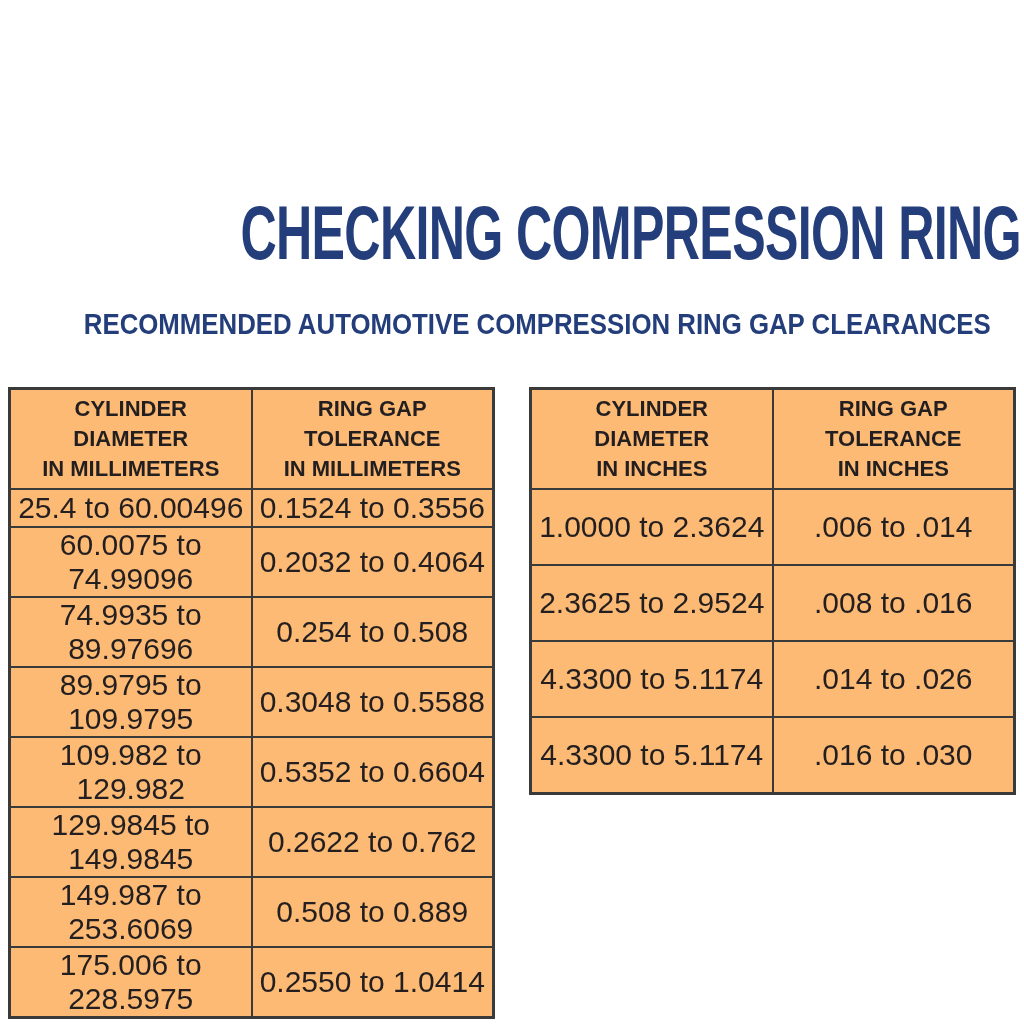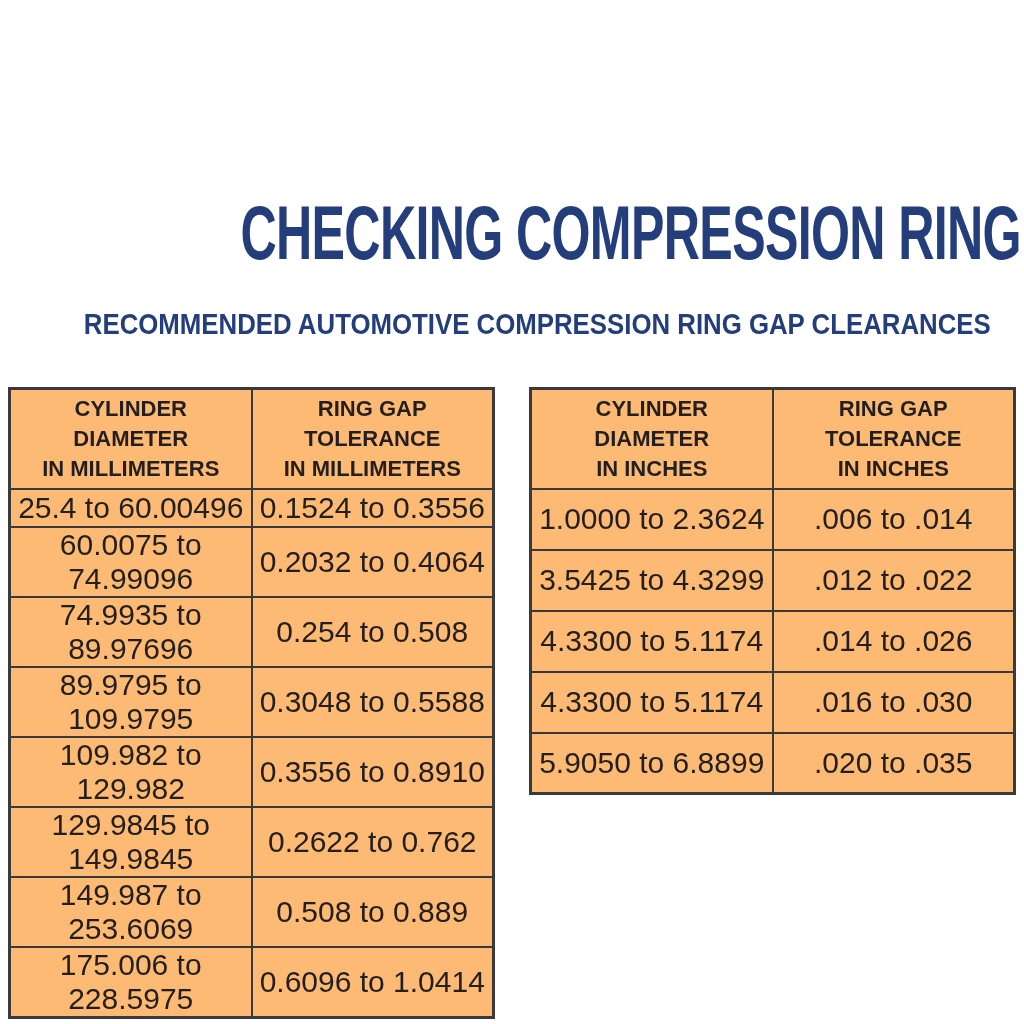--- a/index.html
+++ b/index.html
@@ -132,33 +132,33 @@
       <tr>
         <td>74.9935 to 89.97696</td>
         <td>0.254 to 0.508</td>
       </tr>
       <tr>
         <td>89.9795 to 109.9795</td>
         <td>0.3048 to 0.5588</td>
       </tr>
       <tr>
         <td>109.982 to 129.982</td>
-        <td>0.3556 to 0.8910</td>
+        <td>0.5352 to 0.6604</td>
       </tr>
       <tr>
         <td>129.9845 to 149.9845</td>
         <td>0.2622 to 0.762</td>
       </tr>
       <tr>
         <td>149.987 to 253.6069</td>
         <td>0.508 to 0.889</td>
       </tr>
       <tr>
         <td>175.006 to 228.5975</td>
-        <td>0.6096 to 1.0414</td>
+        <td>0.2550 to 1.0414</td>
       </tr>
     </tbody>
   </table>
 
   <table class="ring-table right">
     <colgroup>
         <col style="width:50%">
         <col style="width:50%">
       </colgroup>
     <thead>
@@ -174,31 +174,27 @@
           <span>IN INCHES</span>
         </th>
       </tr>
     </thead>
     <tbody>
       <tr>
         <td>1.0000 to 2.3624</td>
         <td>.006 to .014</td>
       </tr>
       <tr>
-        <td>3.5425 to 4.3299</td>
-        <td>.012 to .022</td>
+        <td>2.3625 to 2.9524</td>
+        <td>.008 to .016</td>
       </tr>
       <tr>
         <td>4.3300 to 5.1174</td>
         <td>.014 to .026</td>
       </tr>
       <tr>
         <td>4.3300 to 5.1174</td>
         <td>.016 to .030</td>
       </tr>
-      <tr>
-        <td>5.9050 to 6.8899</td>
-        <td>.020 to .035</td>
-      </tr>
     </tbody>
   </table>
 
 </div>
 
 </body></html>

